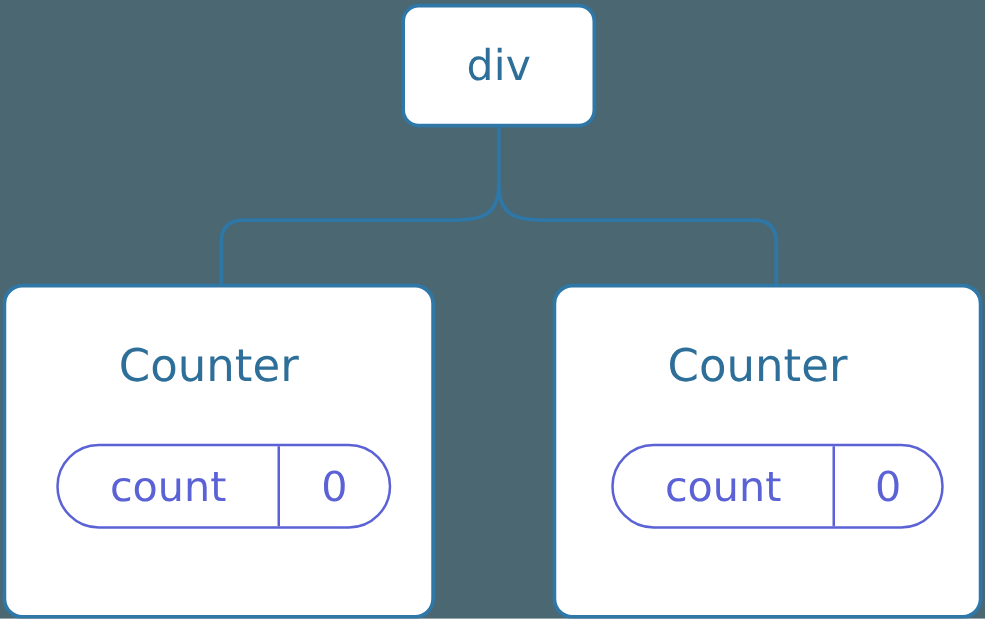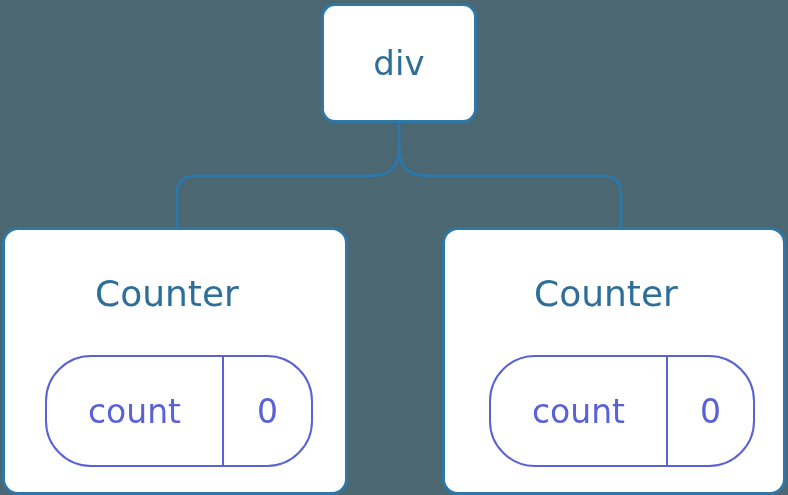--- a/index.html
+++ b/index.html
@@ -34,21 +34,21 @@
     background: #ffffff;
     border: 3px solid #2e77a6;
     border-radius: 14px;
   }
 
   
   #div-node {
     left: 321px;
     top: 3px;
     width: 156px;
-    height: 120px;
+    height: 99px;
     display: flex;
     align-items: center;
     justify-content: center;
   }
 
   .div-label {
     color: #2e6f99;
     font-size: 34px;
     line-height: 1;
     letter-spacing: 0.2px;
@@ -79,21 +79,21 @@
     text-align: center;
     color: #2e6f99;
     font-size: 36px;
     line-height: 1;
   }
 
   
   .state-pill {
     position: absolute;
     top: 125px;
-    height: 112px;
+    height: 68px;
     box-sizing: border-box;
     border: 2px solid #5b62d6;
     border-radius: 46px;
     display: flex;
     align-items: stretch;
   }
 
   #pill-left {
     left: 40px;
     width: 268px;

